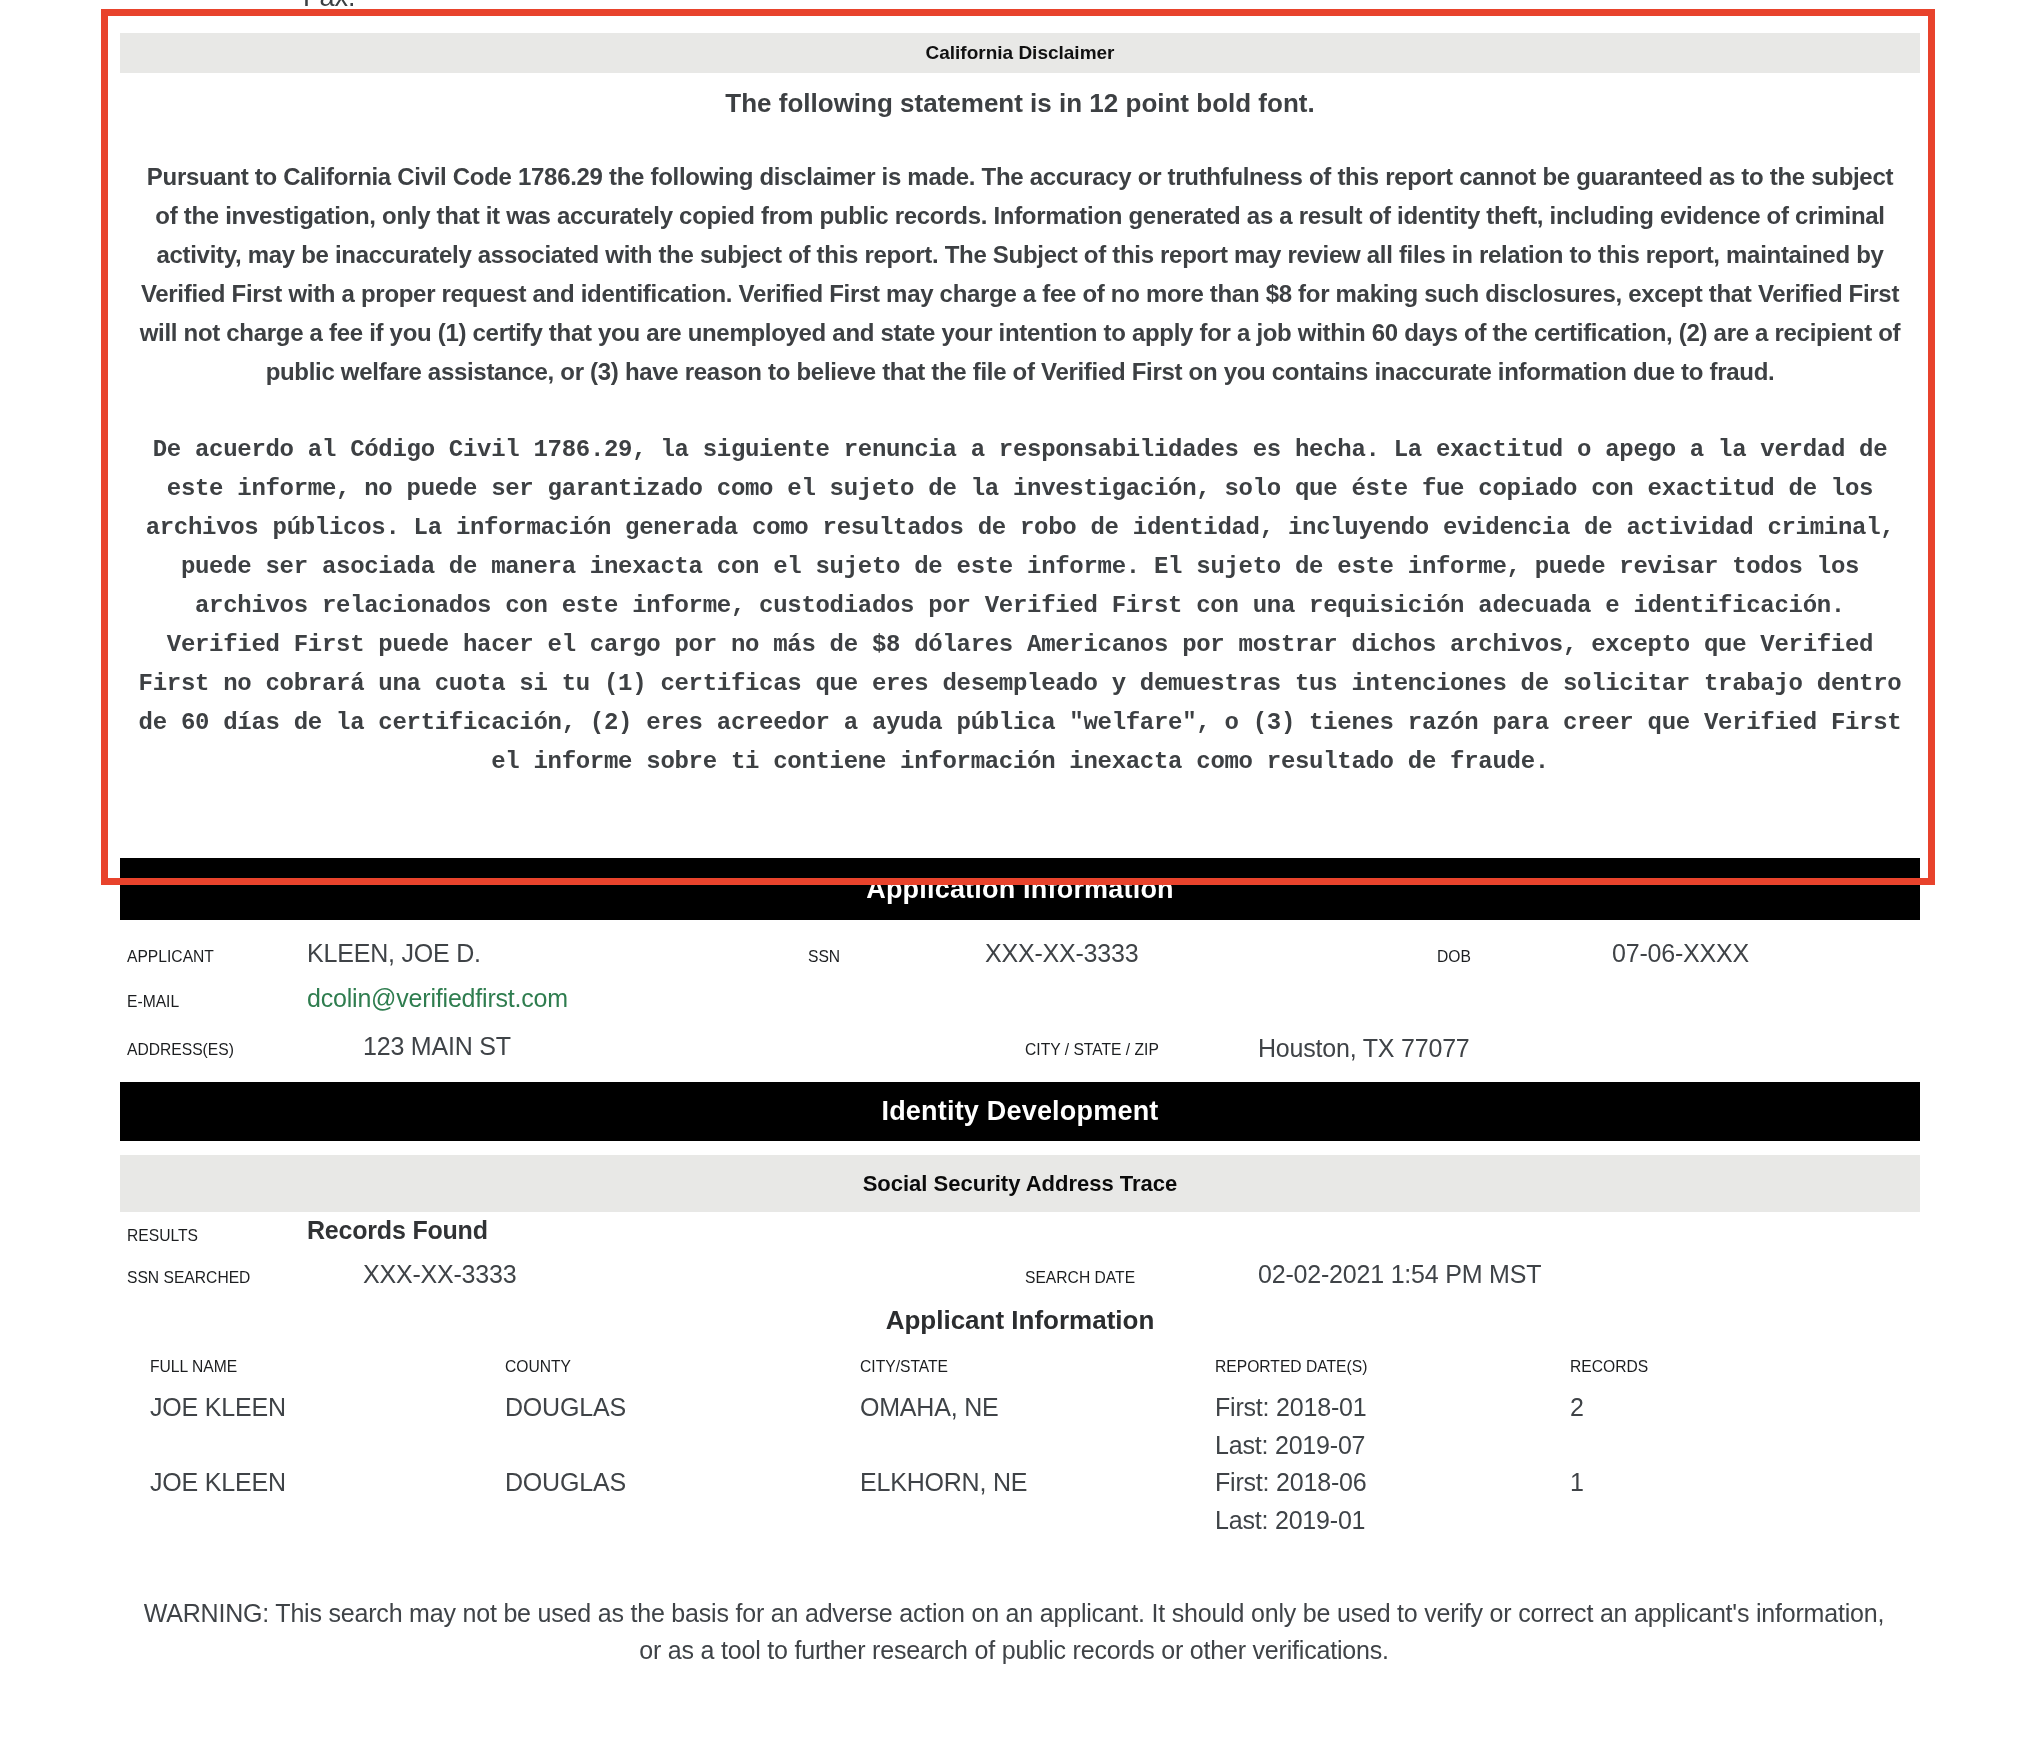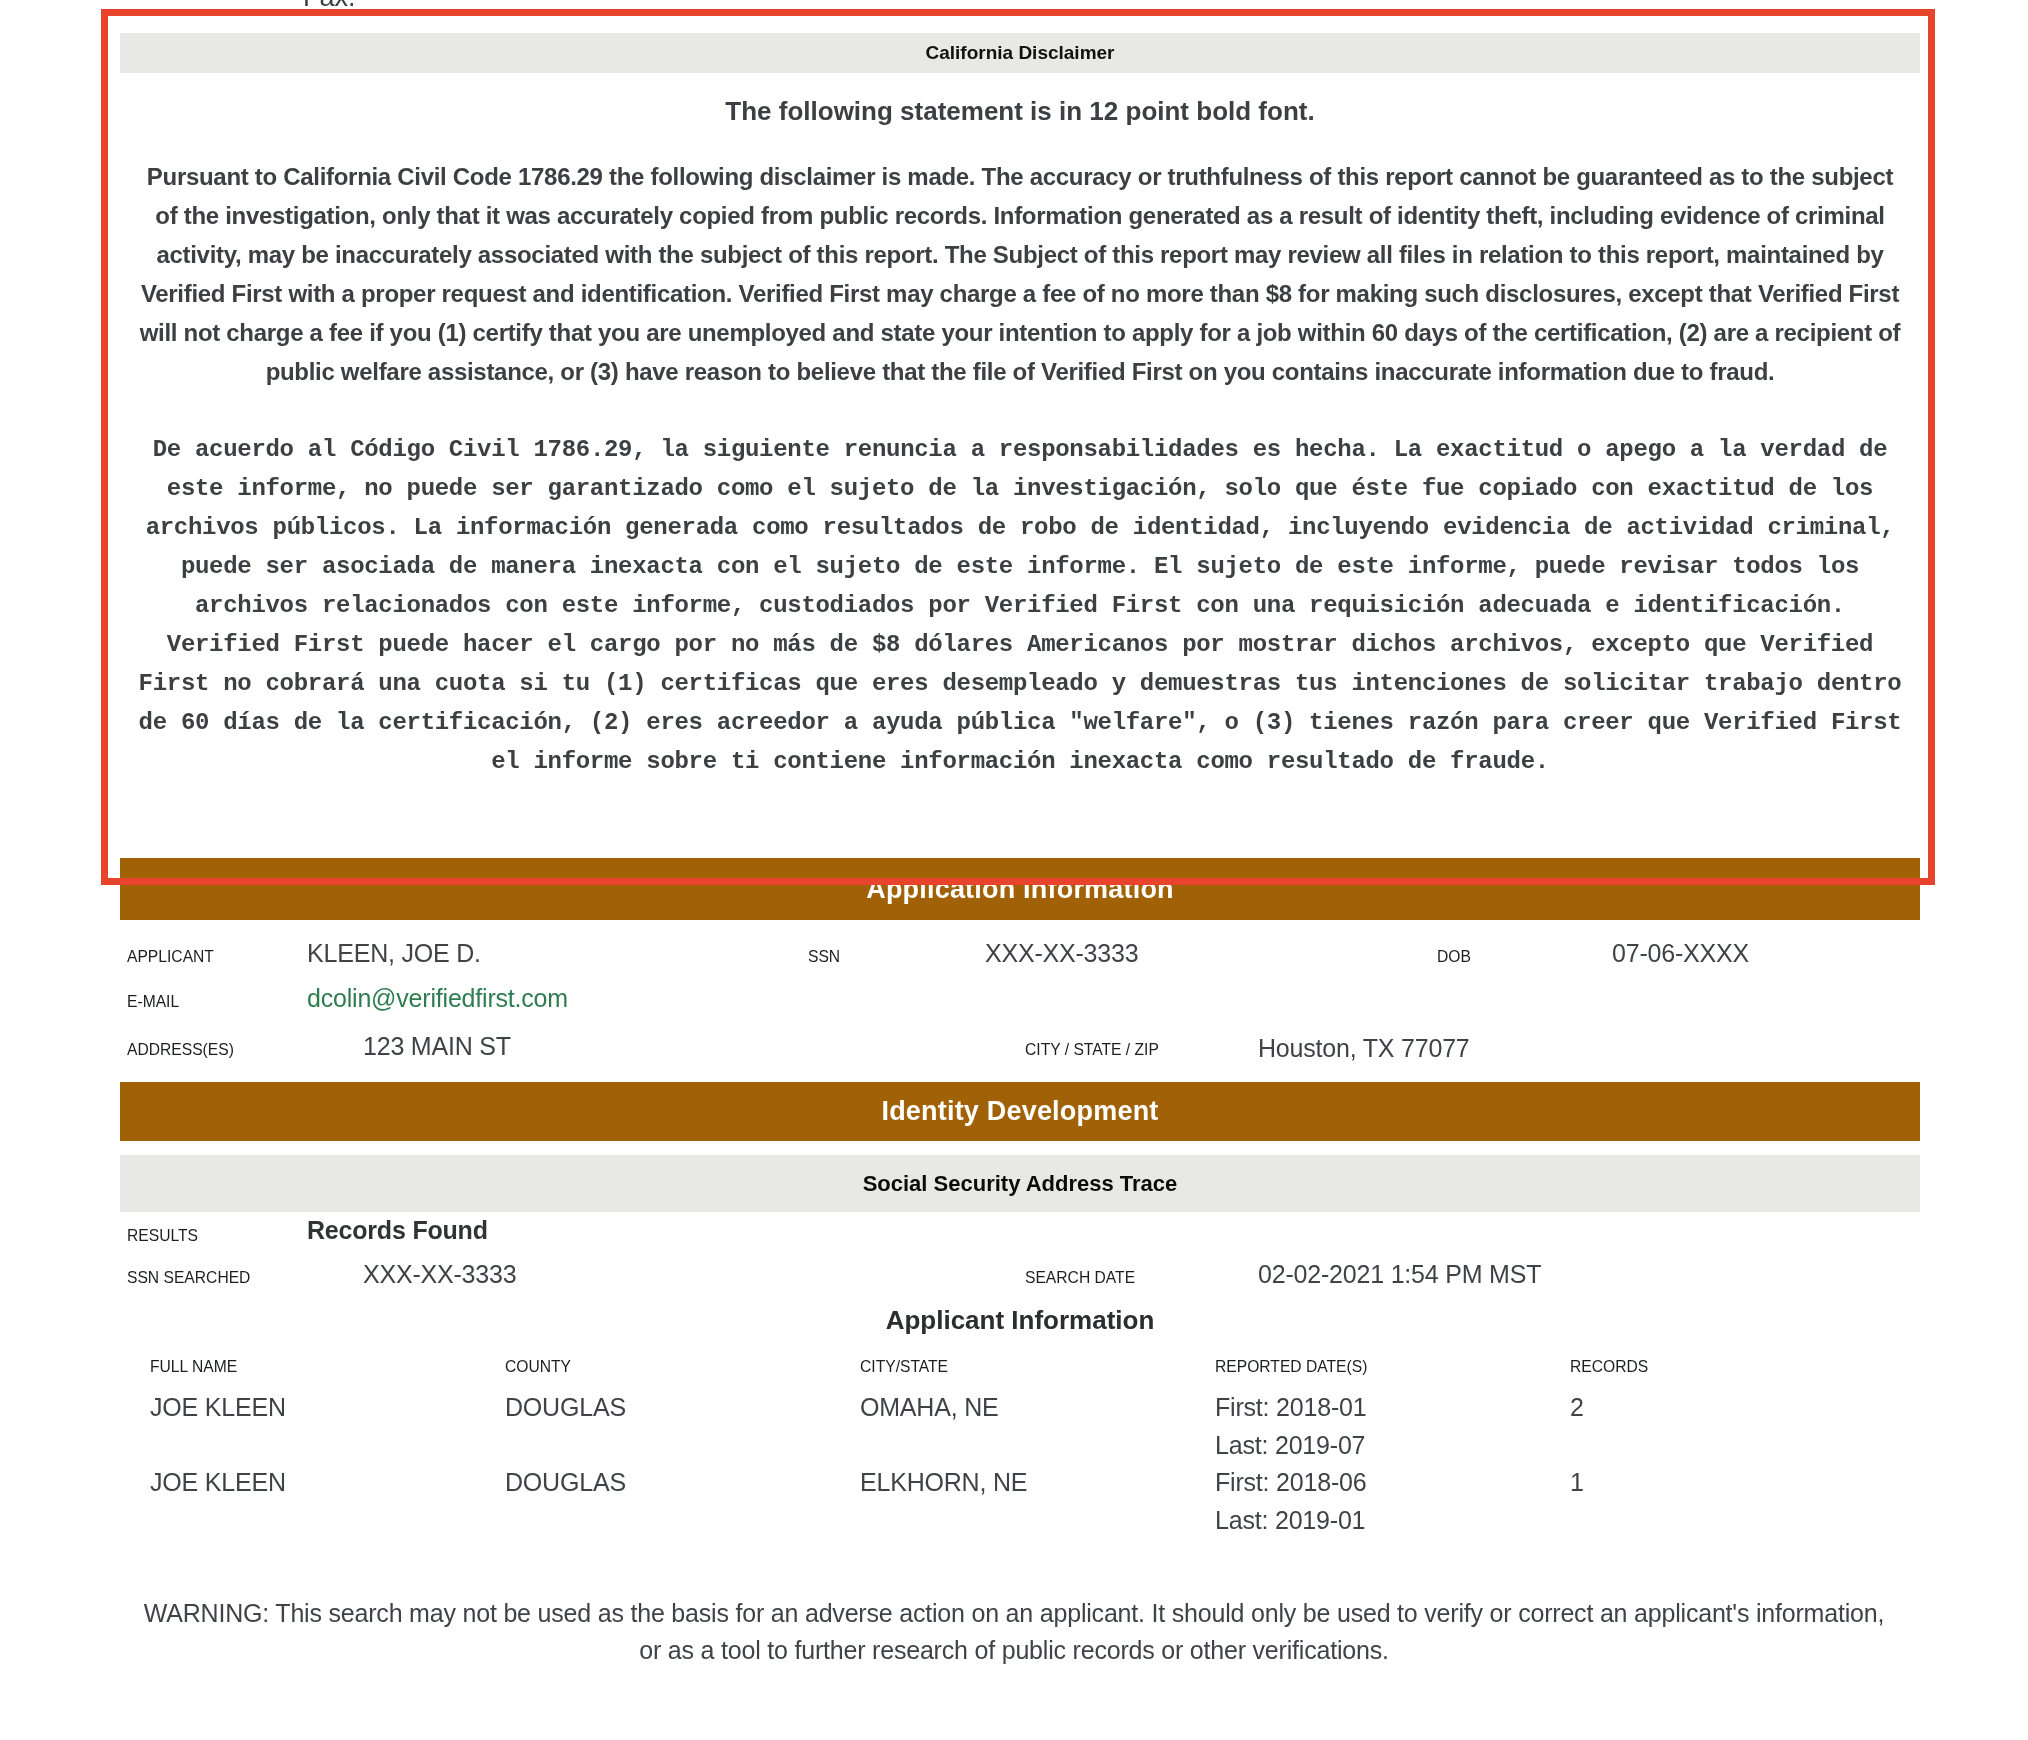--- a/index.html
+++ b/index.html
@@ -8,30 +8,30 @@
     font-family:"Liberation Sans",sans-serif;color:#3d4043;
   }
   
   .fax{position:absolute;left:303px;top:-18px;font-size:27px;color:#3c4043;}
   
   .ca-box{position:absolute;left:101px;top:9px;width:1834px;height:876px;
     border:7px solid #e8432c;box-sizing:border-box;pointer-events:none;z-index:10;}
   
   .bar{position:absolute;left:120px;width:1800px;text-align:center;box-sizing:border-box;}
   .bar-gray{background:#e8e8e6;}
-  .bar-green{background:#a16207;}
+  .bar-green{background:#000000;}
   .cd-header{top:33px;height:40px;line-height:40px;font-weight:bold;font-size:19px;color:#111;}
   .app-header,.id-header{color:#fff;font-weight:bold;font-size:27px;letter-spacing:.2px;}
   .app-header{top:858px;height:62px;line-height:62px;}
   .id-header{top:1082px;height:59px;line-height:59px;}
   .ssat-header{top:1155px;height:57px;line-height:57px;font-weight:bold;font-size:22px;color:#0b0b0b;}
   .disc-footer{top:1678px;height:56px;line-height:56px;font-weight:bold;font-size:24px;color:#0b0b0b;}
   
   .intro{position:absolute;left:133px;top:88px;width:1774px;text-align:center;
-    font-weight:bold;font-size:26px;color:#3d4043;margin-top:8px;}
+    font-weight:bold;font-size:26px;color:#3d4043;}
   .disclaimer-body{position:absolute;left:133px;top:157px;width:1774px;text-align:center;
     font-weight:bold;font-size:24px;line-height:39px;color:#3d4043;letter-spacing:-0.3px;}
   .para-es{margin-top:39px;font-family:Liberation Mono, monospace;}
   
   .lbl{position:absolute;font-size:17px;color:#1c1e20;transform:scaleX(.92);transform-origin:0 50%;white-space:nowrap;}
   .val{position:absolute;font-size:25px;color:#3f4347;white-space:nowrap;letter-spacing:-0.2px;}
   .val-bold{font-weight:bold;color:#313335;}
   .email{color:#2f7d4f;text-decoration:none;}
   .center-title{position:absolute;left:120px;top:1305px;width:1800px;text-align:center;
     font-weight:bold;font-size:26px;color:#2b2d2f;}

